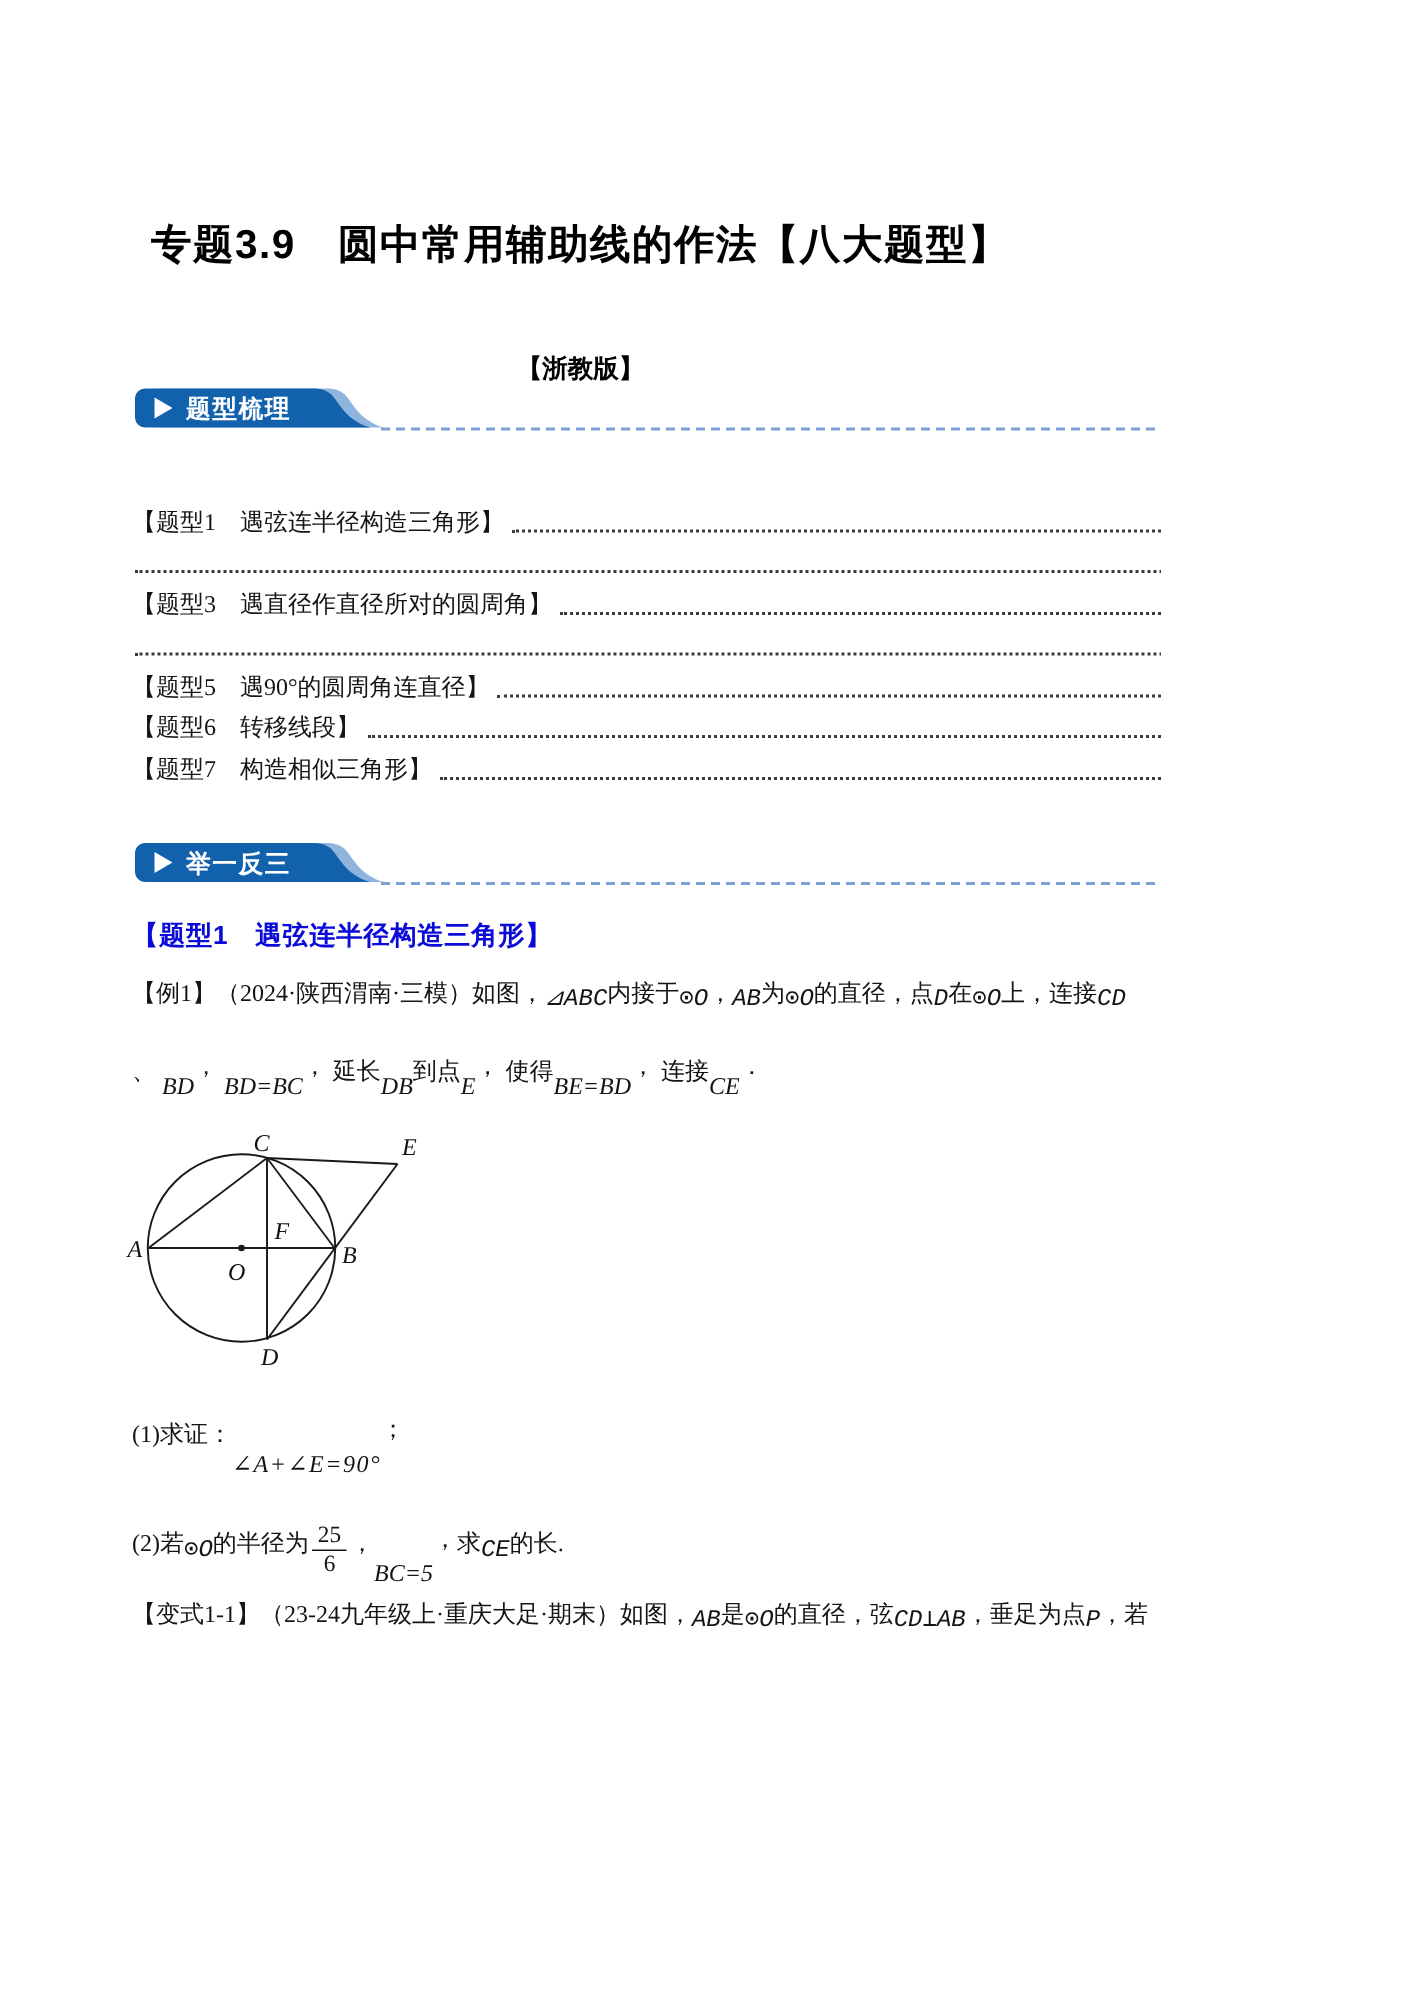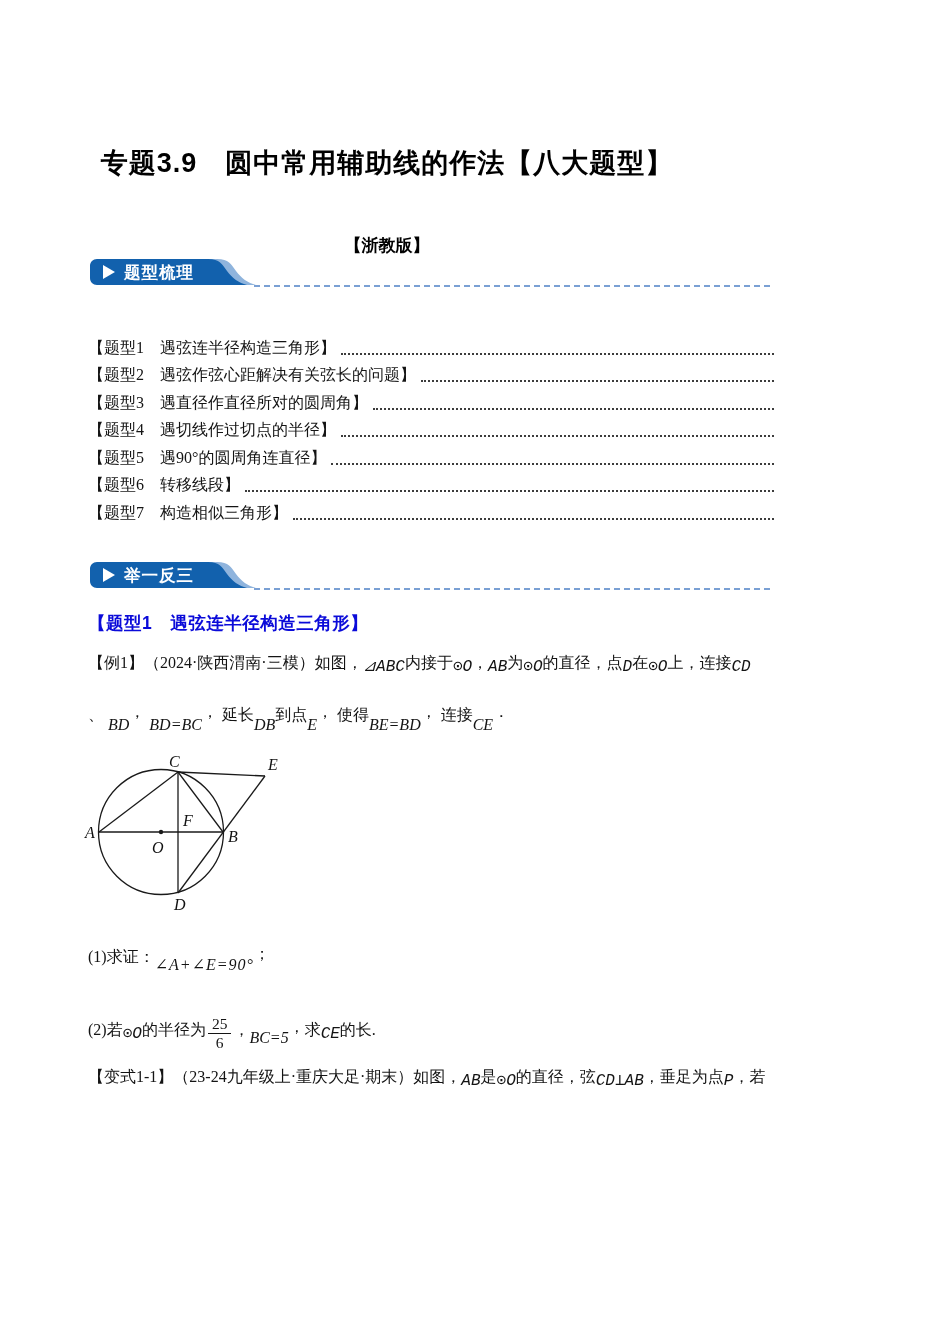--- a/index.html
+++ b/index.html
@@ -41,21 +41,21 @@
   .para { position:absolute; left:88px; white-space:nowrap; font-size:16px; line-height:22px; }
   #ex1-l1 { top:652px; }
   #ex1-l2 { top:704px; }
   #part1  { top:946px; }
   #part2  { top:1016px; }
   #var1-l1 { top:1066px; }
   #var1-l2 { top:1126px; }
 
   .m { font-style:italic; font-family:"Liberation Serif","DejaVu Serif",serif; }
   .lo1 { position:relative; top:3px;font-family:Liberation Mono, monospace; }
-  .lo2 { position:relative; top:8px; }
+  .lo2 { position:relative; top:20px; }
   .lo  { position:relative; top:10px;margin-top:23px; }
   .cm  { position:relative; top:-3px; }
 
   .frac { display:inline-block; vertical-align:-13px; text-align:center; line-height:1.05; font-size:15.5px; padding:0 2px; }
   .frac .num { display:block; border-bottom:1.4px solid #141414; padding:0 4px 1px 4px; }
   .frac .den { display:block; padding-top:1px; }
 
   .figure { position:absolute; left:84px; top:752px; }
   .figure line, .figure circle.geo { stroke:#1a1a1a; stroke-width:1.3; fill:none; }
   .figure text { font-family:"Liberation Serif","DejaVu Serif",serif; font-style:italic; font-size:16px; fill:#111; }
@@ -78,31 +78,29 @@
   </div>
   <div class="divider" id="divider1"></div>
 
   <div class="toc">
     <div class="toc-item">
       <span class="toc-label">【题型1　遇弦连半径构造三角形】</span>
       <span class="toc-dots"></span>
       <span class="toc-page">1</span>
     </div>
     <div class="toc-item">
-      <span class="toc-label">【题型2　遇弦作弦心距解决有关弦长的问题】</span>
       <span class="toc-dots"></span>
       <span class="toc-page">2</span>
     </div>
     <div class="toc-item">
       <span class="toc-label">【题型3　遇直径作直径所对的圆周角】</span>
       <span class="toc-dots"></span>
       <span class="toc-page">4</span>
     </div>
     <div class="toc-item">
-      <span class="toc-label">【题型4　遇切线作过切点的半径】</span>
       <span class="toc-dots"></span>
       <span class="toc-page">5</span>
     </div>
     <div class="toc-item">
       <span class="toc-label">【题型5　遇90°的圆周角连直径】</span>
       <span class="toc-dots"></span>
       <span class="toc-page">6</span>
     </div>
     <div class="toc-item">
       <span class="toc-label">【题型6　转移线段】</span>

